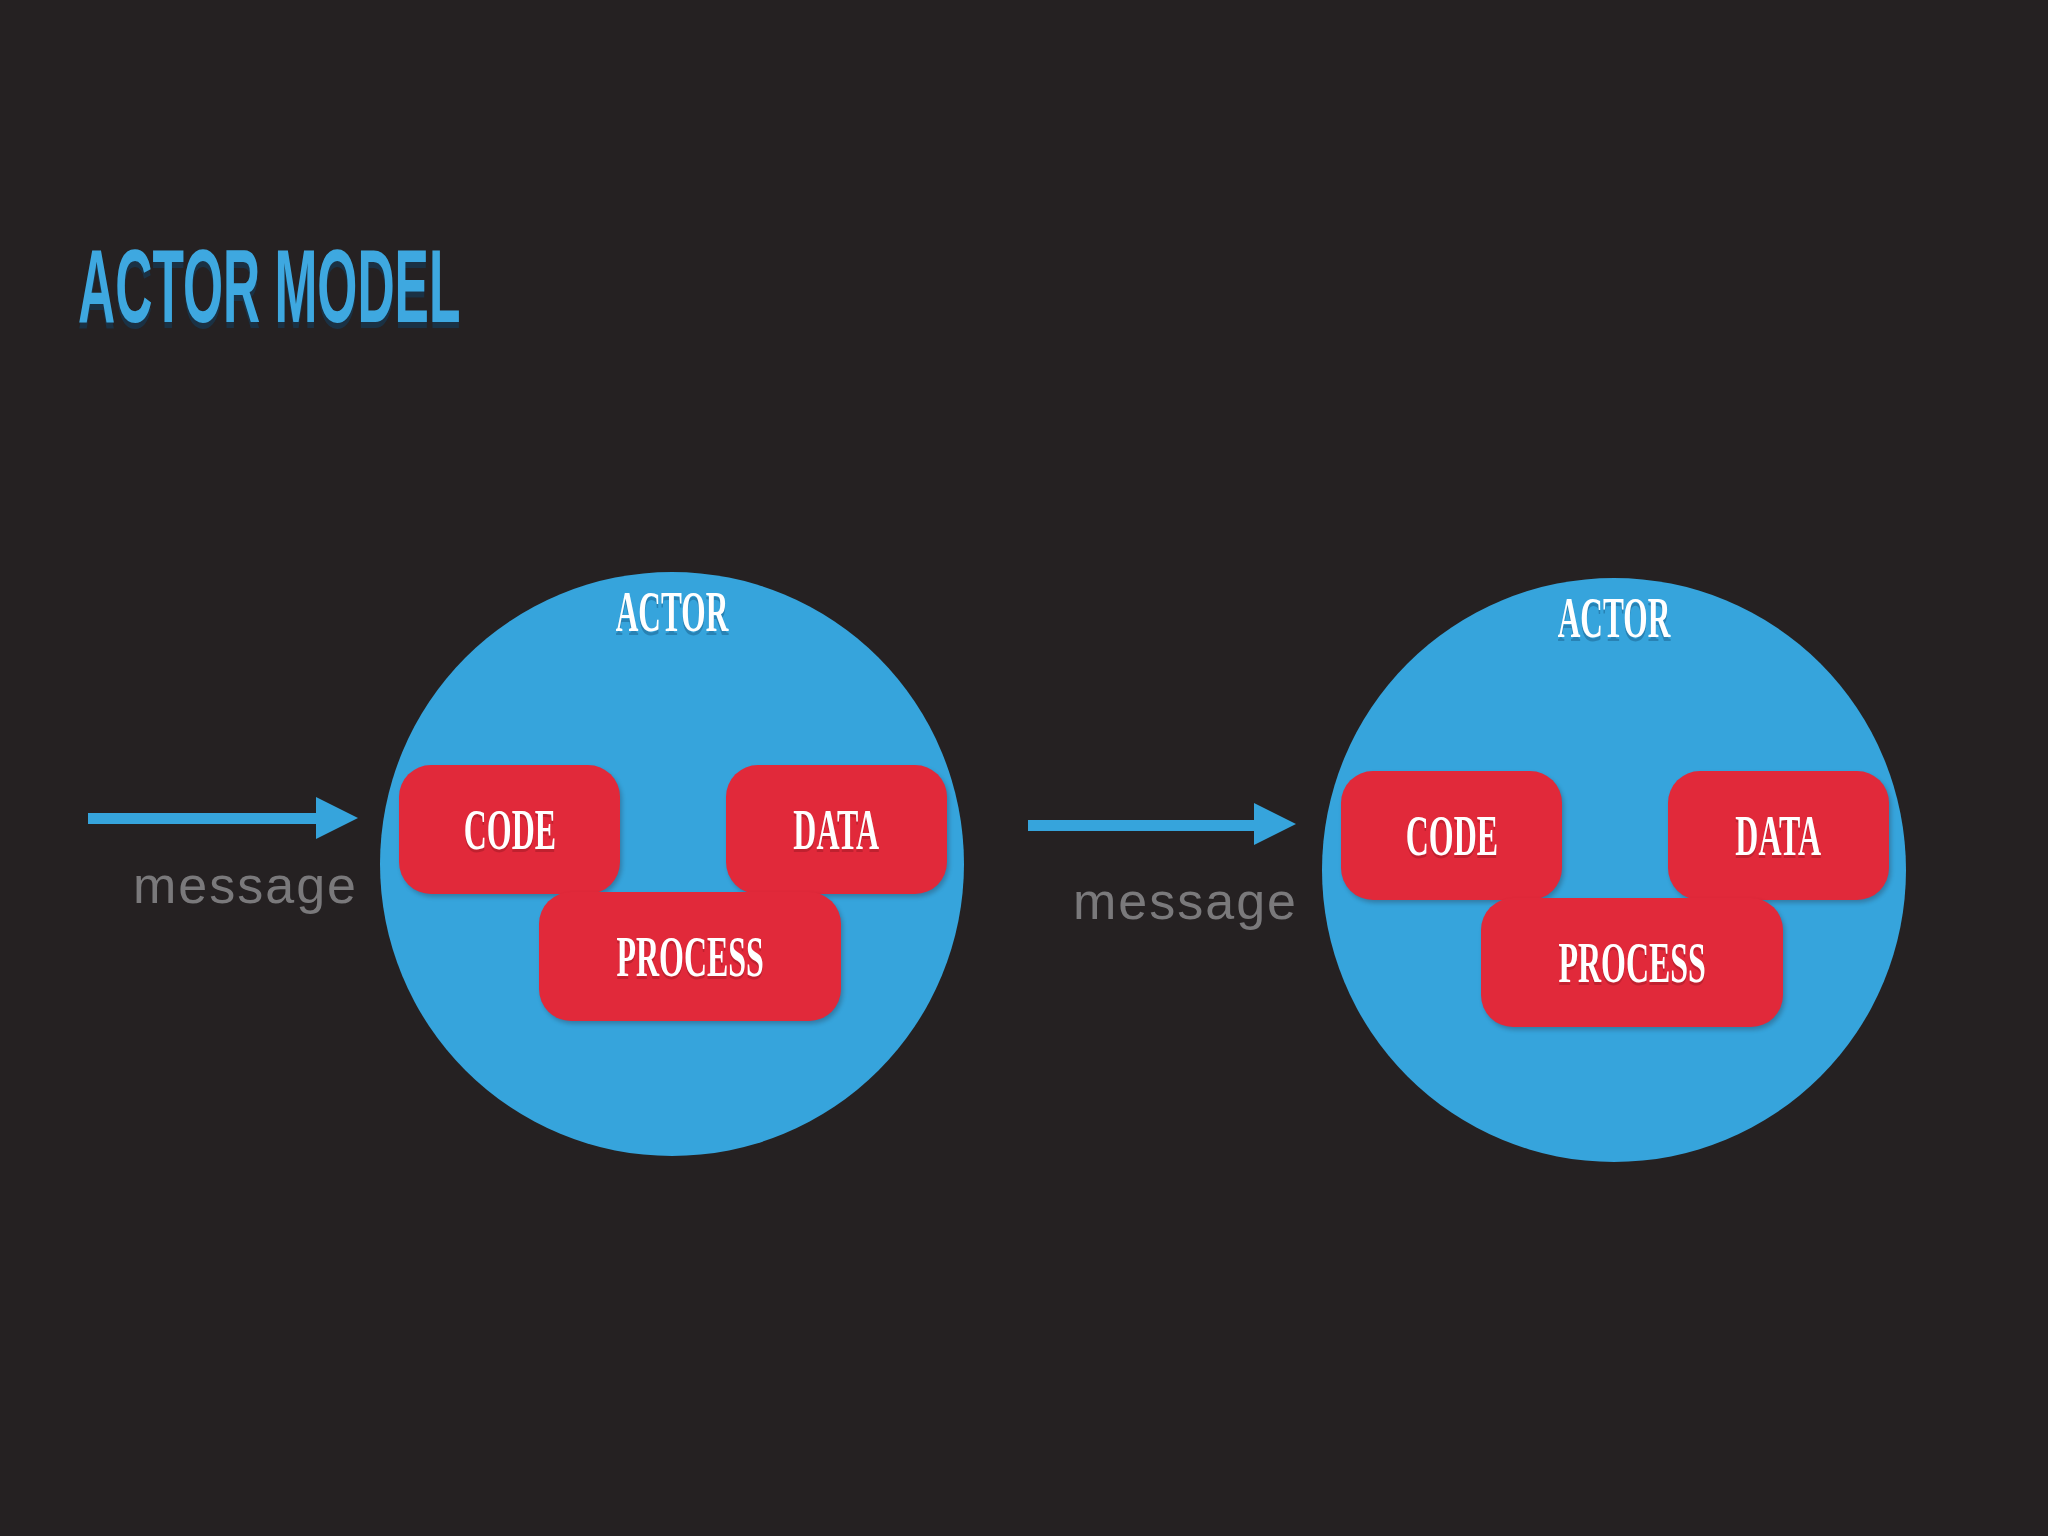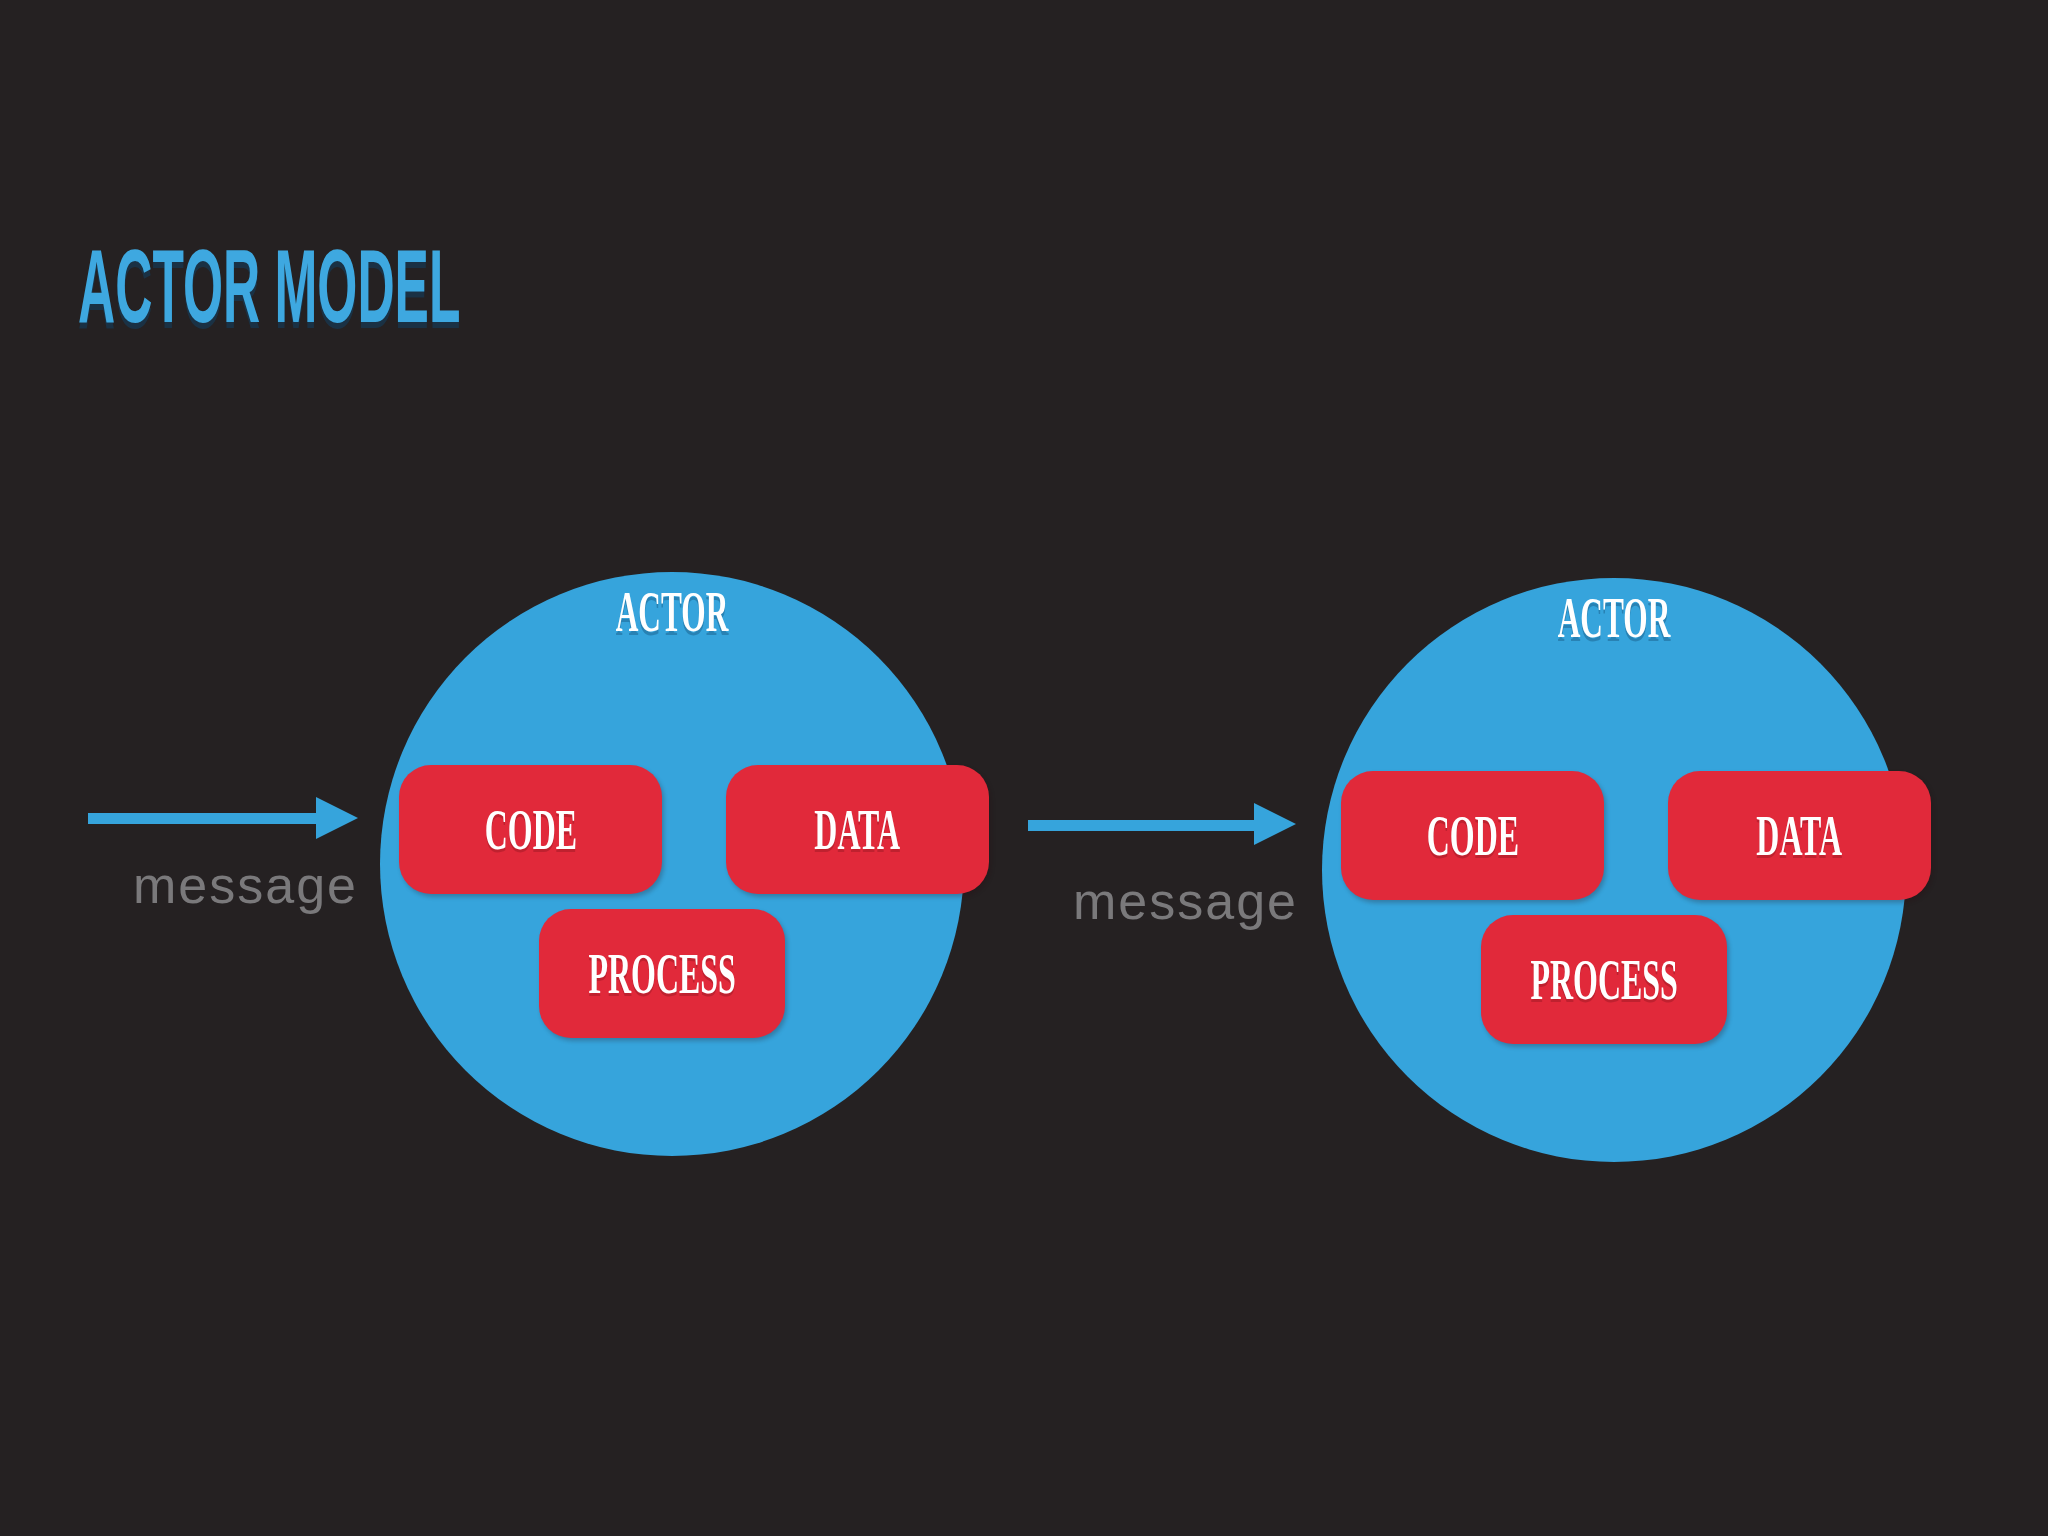--- a/index.html
+++ b/index.html
@@ -84,40 +84,40 @@
     font-size:58px;
     font-weight:bold;
     line-height:1;
     color:var(--label-white);
     white-space:nowrap;
     transform:scaleX(0.54);
     text-shadow:0 4px 0 rgba(15,70,105,0.35);
   }
   .inner-box{
     position:absolute;
-    width:263px;height:129px;
+    width:221px;height:129px;
     background:var(--box-red);
     border-radius:32px;
     display:flex;
     align-items:center;
     justify-content:center;
     box-shadow:2px 3px 4px rgba(40,10,15,0.25);
   }
   .inner-box .box-label{
     font-size:56px;
     font-weight:bold;
     line-height:1;
     color:var(--label-white);
     white-space:nowrap;
     transform:scaleX(0.57);
     text-shadow:0 3px 0 rgba(150,25,35,0.45);
   }
   .box-code{left:19px;top:193px;}
   .box-data{left:302px;top:193px;margin-left:44px;}
-  .box-process{left:159px;top:337px;width:246px;}
+  .box-process{left:159px;top:320px;width:302px;}
 </style>
 </head>
 <body>
 
 <div class="slide">
 
   <h1 class="slide-title">ACTOR MODEL</h1>
 
   <div class="arrow" id="arrow-1">
     <div class="shaft"></div>

